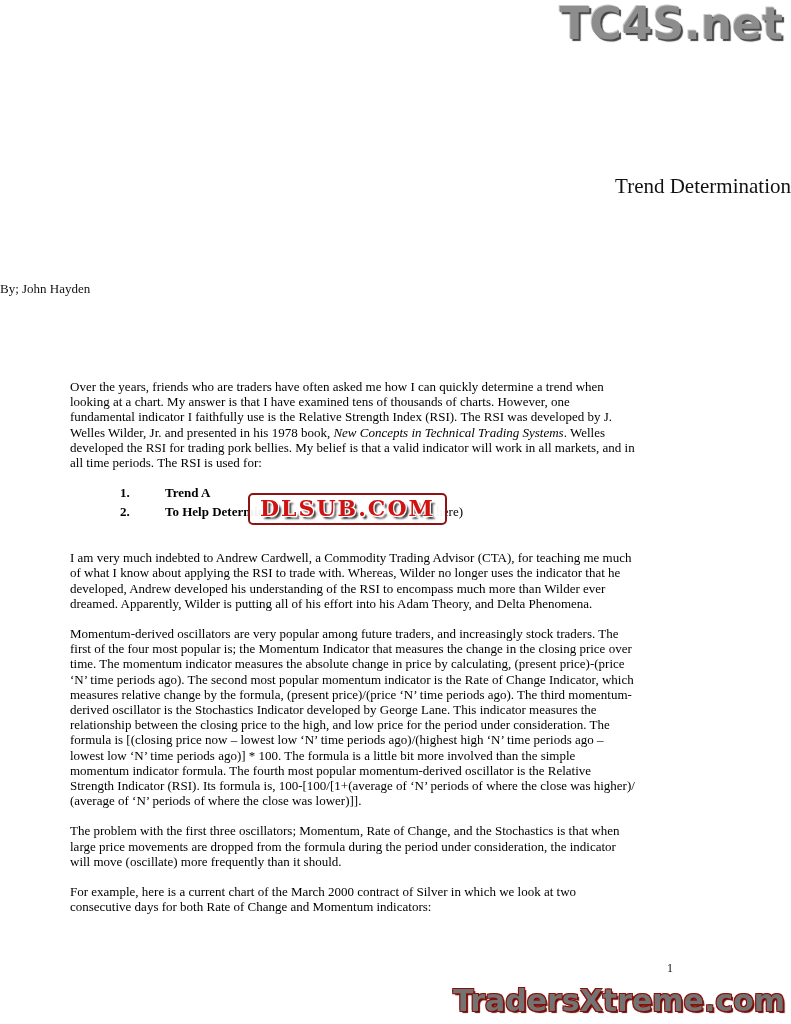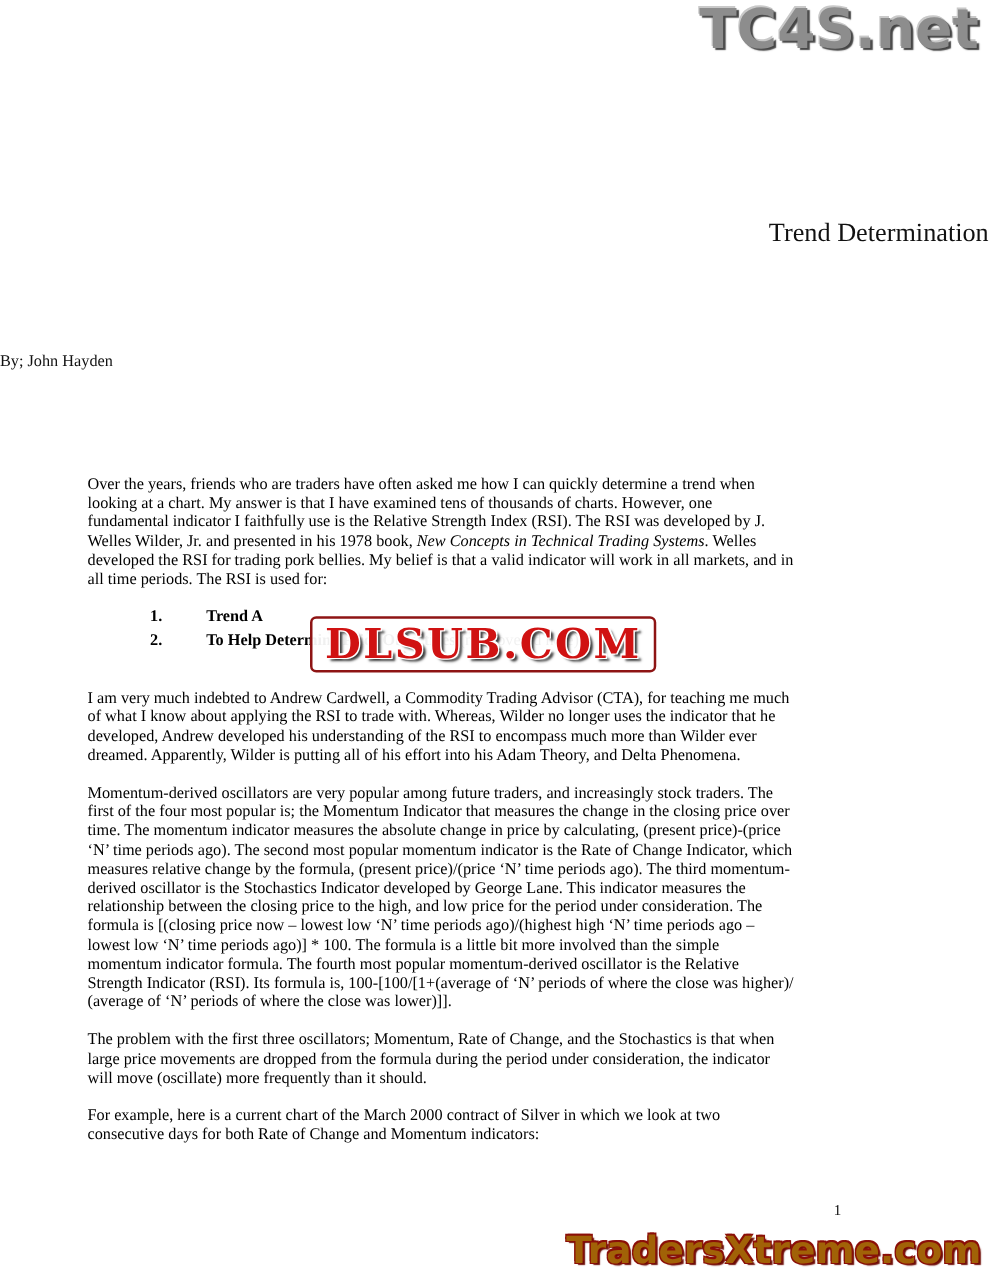--- a/index.html
+++ b/index.html
@@ -73,21 +73,21 @@
   .wm-stamp {
     position: absolute;
     left: 248px;
     top: 493px;
     padding: 0 10px 2px 10px;
     background: rgba(255, 255, 255, 0.94);
     border: 2px solid #8e1414;
     border-radius: 5px;
     font-family: "DejaVu Serif", serif;
     font-weight: bold;
-    font-size: 33px;
+    font-size: 22px;
     letter-spacing: 2px;
     color: #d01212;
     text-shadow:
       -1px -1px 0 #ffffff, 1px -1px 0 #ffffff,
       -1px 1px 0 #ffffff, 1px 1px 0 #ffffff,
       3px 3px 2px #3a3a3a;
   }
 
   
   .page-number {
@@ -99,21 +99,21 @@
   }
 
   
   .wm-bottom {
     position: absolute;
     right: 6px;
     bottom: 6px;
     font-family: "DejaVu Sans", sans-serif;
     font-weight: bold;
     font-size: 30px;
-    color: #a16207;
+    color: #737373;
     text-shadow:
       -1px -1px 0 #8b0f08, 1px -1px 0 #8b0f08,
       -1px 1px 0 #8b0f08, 2px 2px 1px #6d0b05;
   }
 </style>
 </head>
 <body>
 
 <div class="page">
 

